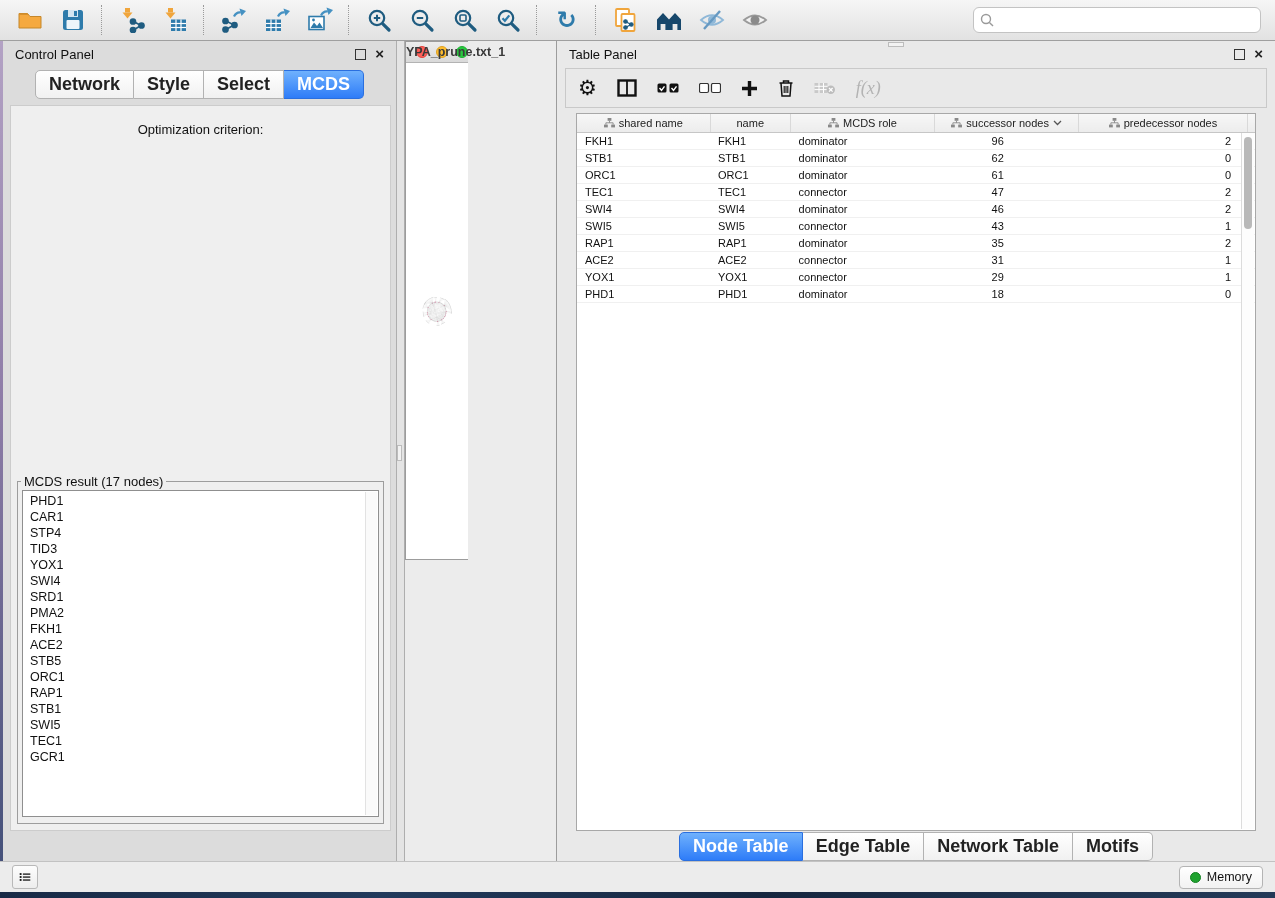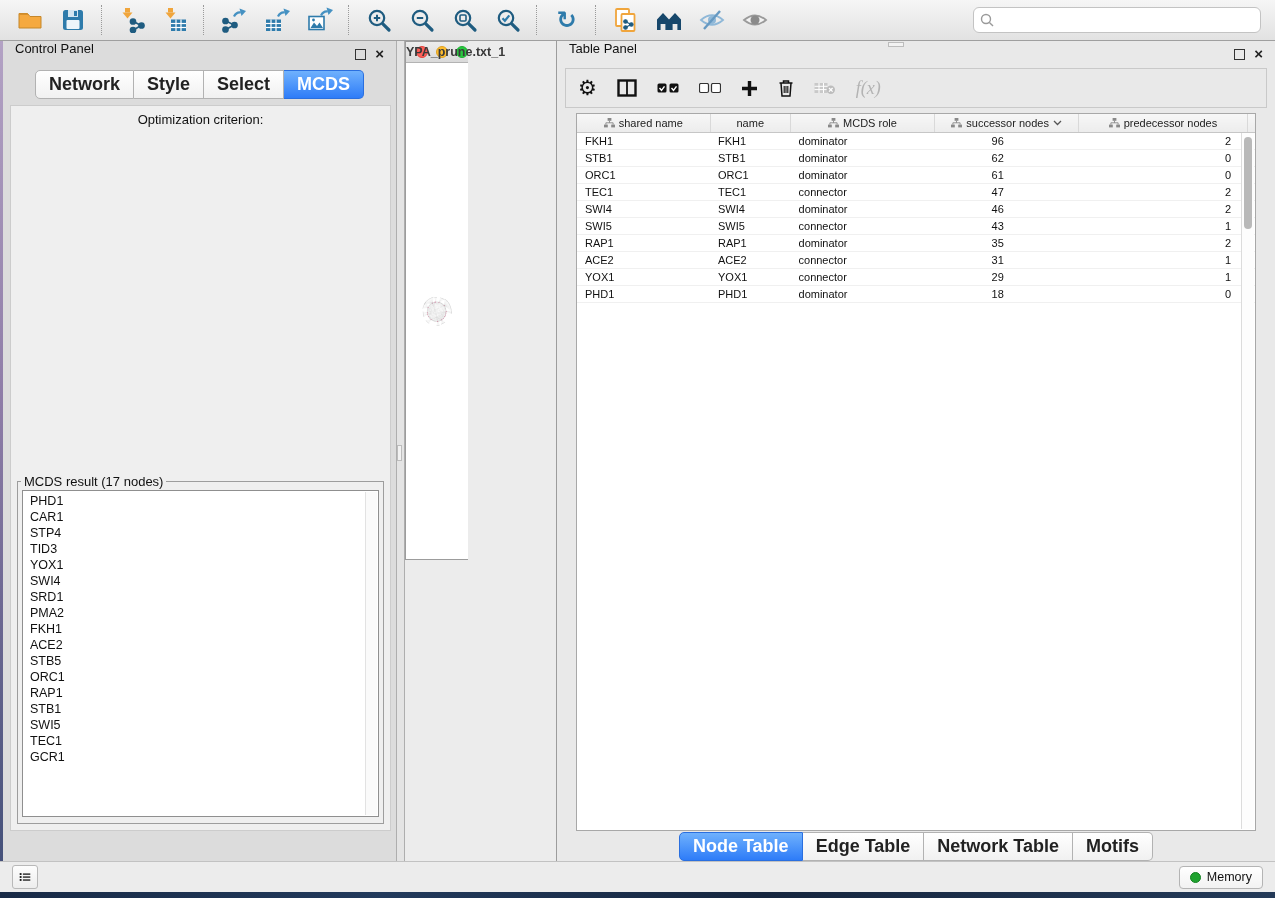--- a/index.html
+++ b/index.html
@@ -14,32 +14,32 @@
   .uglyph{font-family:"DejaVu Sans",sans-serif;font-size:24px;line-height:24px;color:#2e7bab;font-weight:bold;}
   .search{margin-left:auto;margin-right:14px;position:relative;width:288px;height:26px;}
   .search input{width:100%;height:100%;box-sizing:border-box;border:1px solid #c3c3c3;border-radius:6px;
         padding:0 8px 0 26px;font-size:13px;background:#fff;outline:none;color:#333;}
   .search svg{position:absolute;left:7px;top:6px;}
   
   .main{display:flex;height:820px;}
   .edge-strip{width:3px;background:linear-gradient(#b3a2c4,#8d7ba6 45%,#45517a);}
   
   .control-panel{width:393px;background:#dcdcdc;display:flex;flex-direction:column;}
-  .panel-titlebar{height:26px;display:flex;padding:0 12px;font-size:13px;color:#111;}
+  .panel-titlebar{height:26px;display:flex;align-items:center;padding:0 12px;font-size:13px;color:#111;}
   .win-btns{margin-left:auto;display:flex;align-items:center;gap:9px;}
   .float-btn{width:9px;height:9px;border:1.5px solid #333;display:inline-block;}
   .close-x{font-size:15px;font-weight:bold;color:#222;line-height:12px;}
   .seg{display:flex;}
   .cp-tabsrow{display:flex;justify-content:center;margin:3px 0 6px;}
   .seg-tab{padding:3px 13px;font-size:18px;background:linear-gradient(#ffffff,#f1f1f1);
            border:1px solid #b2b2b2;border-left:none;color:#222;white-space:nowrap;font-weight:bold;}
   .seg-tab:first-child{border-left:1px solid #b2b2b2;border-radius:5px 0 0 5px;}
   .seg-tab:last-child{border-radius:0 5px 5px 0;}
   .seg-tab.selected{background:linear-gradient(#6fb1fd,#2e7cf8);border-color:#2a6fdf;color:#fff;}
-  .cp-body{margin:0 5px 30px 7px;background:#efefef;border:1px solid #cccccc;flex:1;position:relative;padding-top:6px;}
+  .cp-body{margin:0 5px 30px 7px;background:#efefef;border:1px solid #cccccc;flex:1;position:relative;padding-top:16px;}
   .crit-label{text-align:center;font-size:13px;color:#111;margin-bottom:12px;}
   .select-row{display:flex;justify-content:center;margin-bottom:13px;}
   .select{position:relative;width:312px;height:23px;background:#fff;border:1px solid #b6b6b6;border-radius:5px;
           font-size:12.5px;color:#111;display:flex;align-items:center;padding-left:10px;box-sizing:border-box;
           box-shadow:0 1px 1px rgba(0,0,0,.08);}
   .stepper{position:absolute;right:1px;top:1px;bottom:1px;width:19px;border-radius:0 4px 4px 0;
            background:linear-gradient(#65a7fc,#2f7cf8);display:flex;flex-direction:column;align-items:center;justify-content:center;gap:2px;}
   .btn-row{display:flex;justify-content:center;gap:13px;}
   .mac-btn{font-family:"Liberation Sans",sans-serif;font-size:13px;color:#111;background:linear-gradient(#ffffff,#f3f3f3);
            border:1px solid #b4b4b4;border-radius:5px;height:23px;padding:0 18px;box-shadow:0 1px 1px rgba(0,0,0,.08);}

